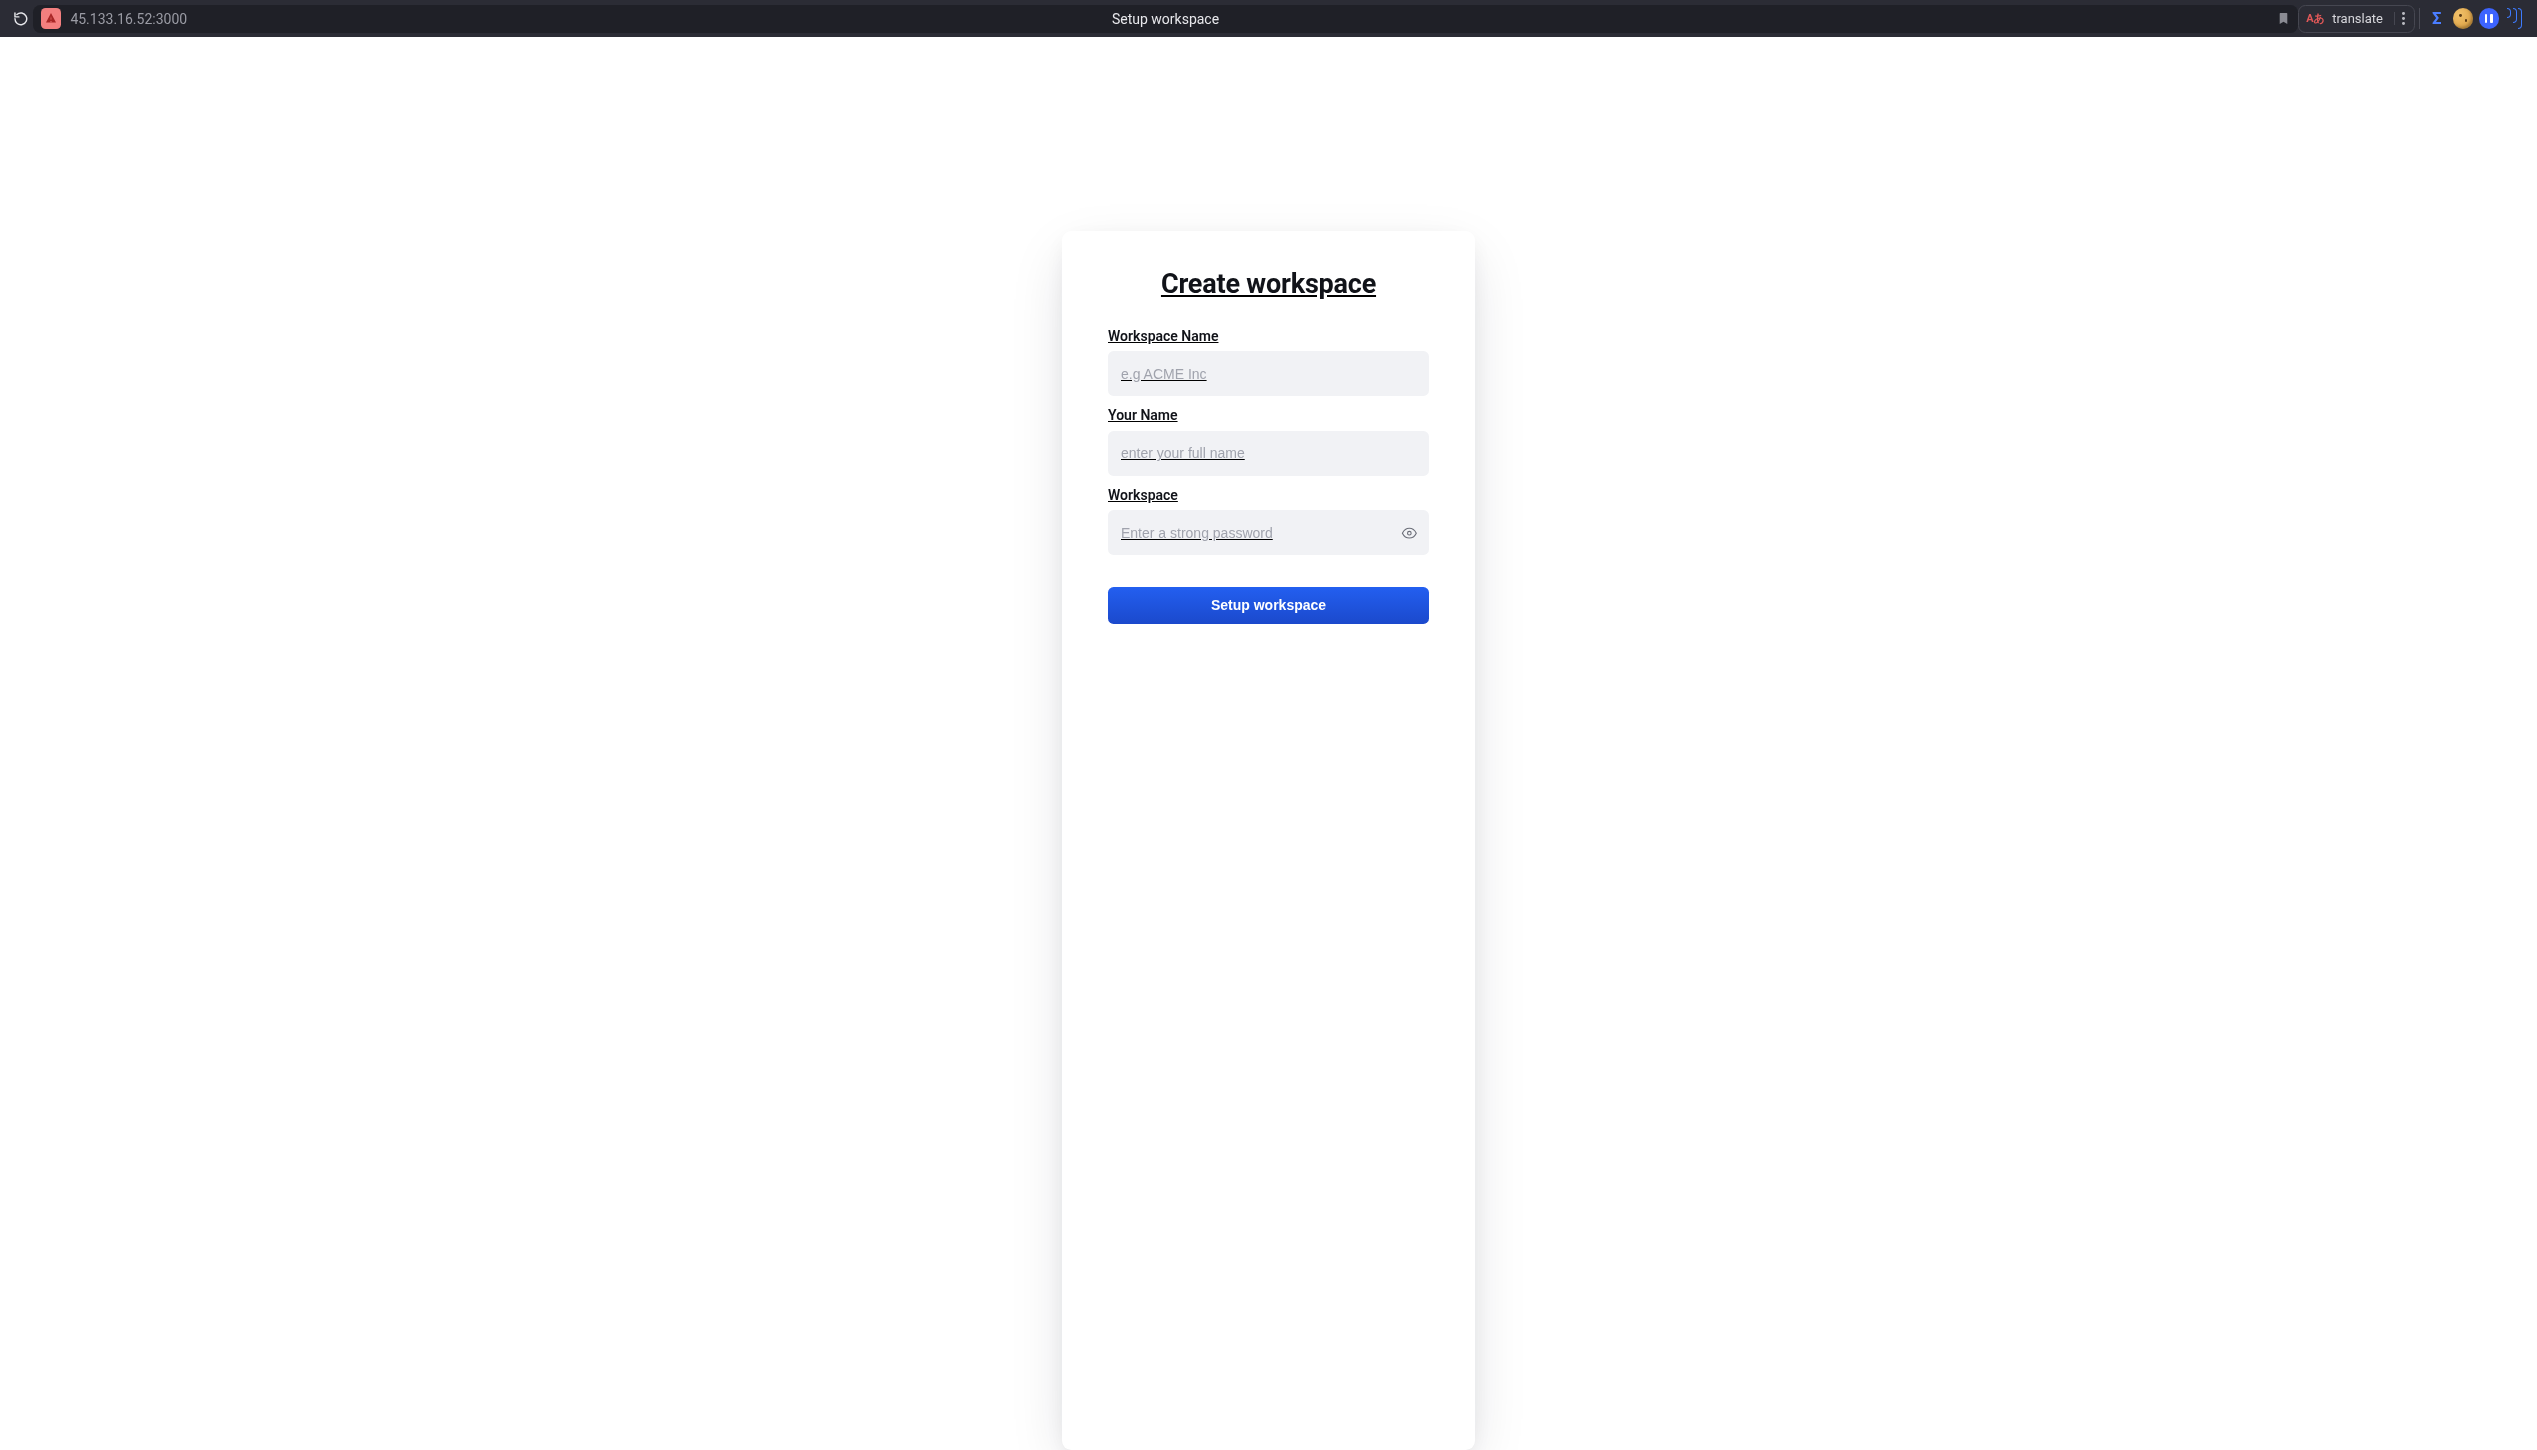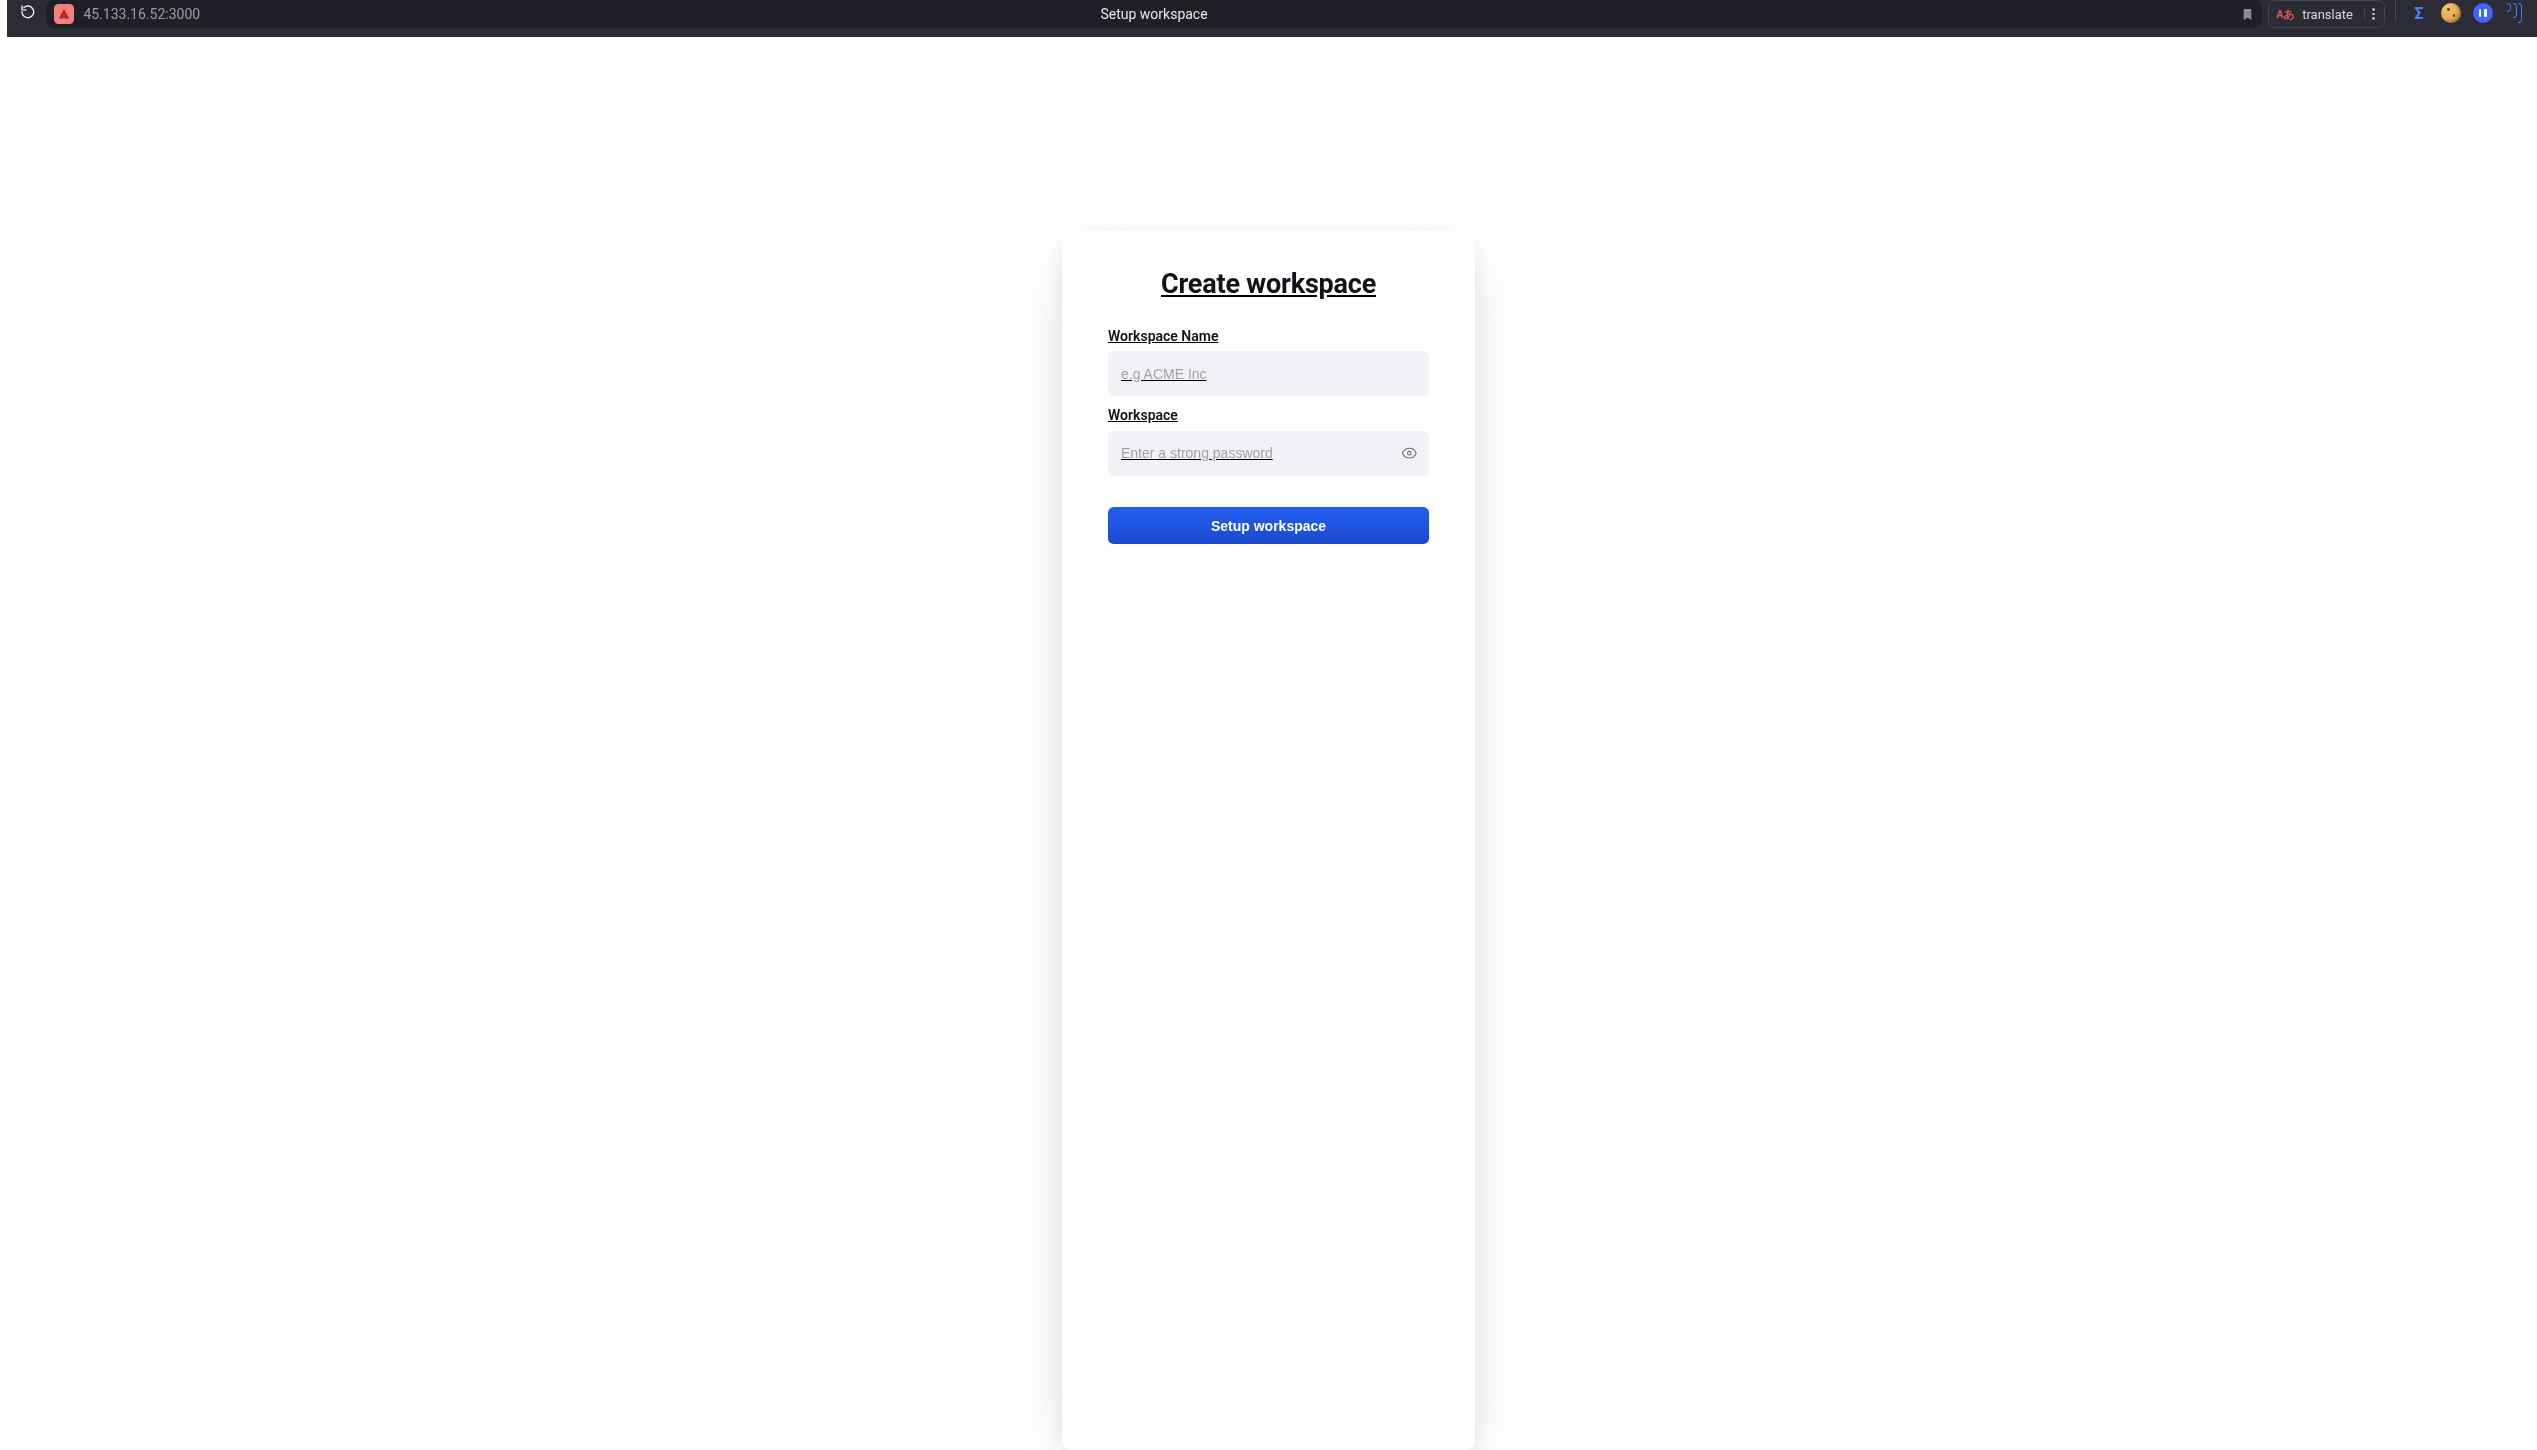--- a/index.html
+++ b/index.html
@@ -8,24 +8,24 @@
     font-family: -apple-system, BlinkMacSystemFont, "Segoe UI", Roboto, Helvetica, Arial, sans-serif;
     background: #ffffff;
     overflow: hidden;
   }
 
   
   .browser-chrome {
     height: 37px;
     background: #2b2c35;
     display: flex;
+    align-items: center;
     padding: 0 9.3px;
-    gap: 6px;
+    gap: 0;
     position: relative;
-    margin-left: 7px;
   }
   .reload-btn {
     width: 24px; height: 24px;
     display: flex; align-items: center; justify-content: center;
     cursor: pointer;
     color: #e6e6ea;
   }
   .addr-wrap {
     flex: 1;
     height: 28px;
@@ -246,20 +246,26 @@
 
     <h1>Create workspace</h1>
 
     <div class="field">
       <label>Workspace Name</label>
       <div class="input-shell">
         <input type="text" placeholder="e.g ACME Inc" style="">
       </div>
     </div>
 
+    <div class="field">
+      <label>Your Name</label>
+      <div class="input-shell">
+        <input type="text" placeholder="enter your full name" style="">
+      </div>
+    </div>
 
 
     <div class="field">
       <label>Workspace</label>
       <div class="input-shell">
         <input type="password" placeholder="Enter a strong password" style="">
         <div class="eye-btn">
           <svg width="16.7" height="16.7" viewBox="0 0 24 24" fill="none" stroke="currentColor" stroke-width="1.6">
             <path d="M2 12s3.5-7 10-7 10 7 10 7-3.5 7-10 7S2 12 2 12z"></path>
             <circle cx="12" cy="12" r="2.6"></circle>

